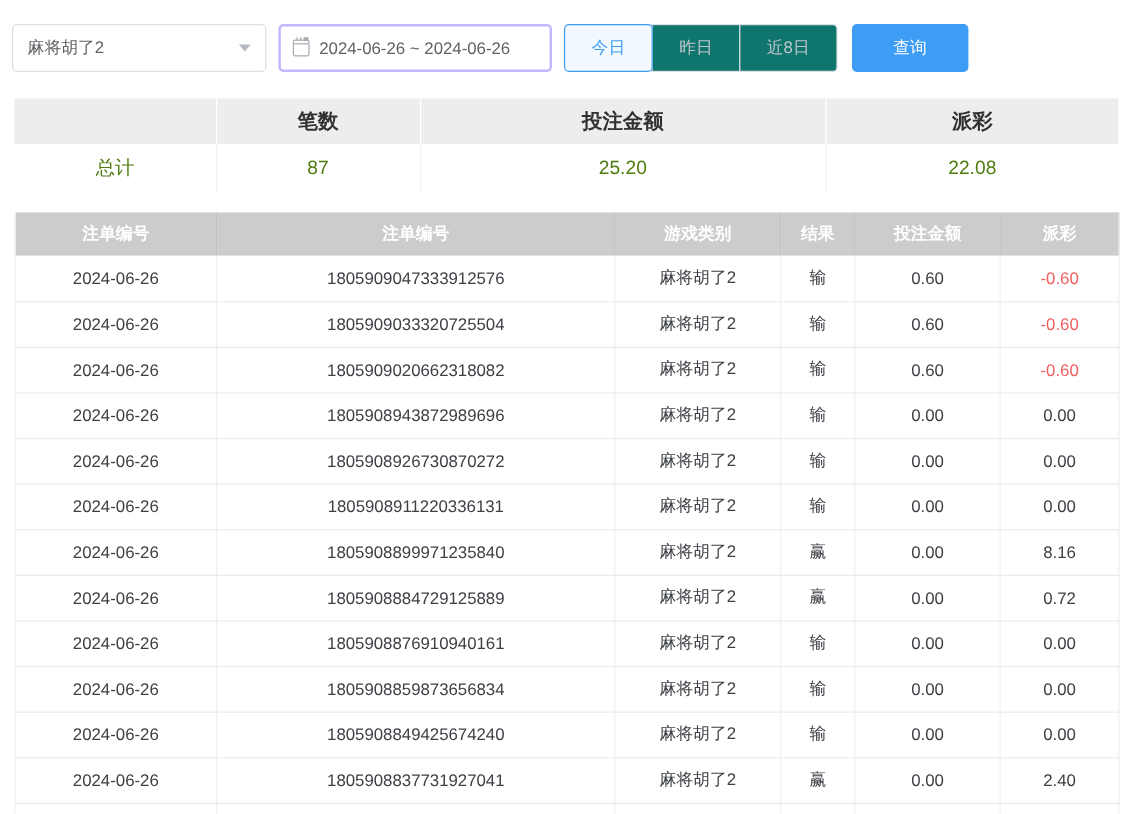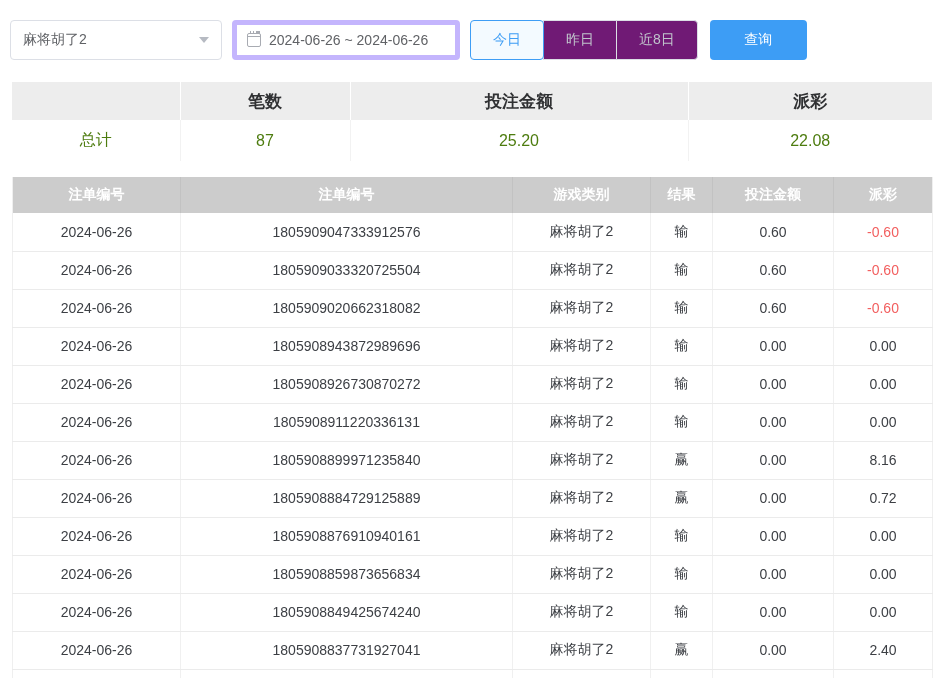--- a/index.html
+++ b/index.html
@@ -31,21 +31,21 @@
     background: #fff;
   }
   .caret {
     width: 0; height: 0;
     border-left: 5px solid transparent;
     border-right: 5px solid transparent;
     border-top: 6px solid #b6bac2;
   }
   .date-input {
     width: 228px; height: 40px;
-    border: 5px solid #c4b5fd;
+    border: 2px solid #c4b5fd;
     border-radius: 4px;
     display: flex; align-items: center;
     padding: 0 10px;
     margin-left: 10px;
     font-size: 14px; color: #606266;
     background: #fff;
   }
   .cal-icon {
     width: 14px; height: 14px;
     border: 1px solid #a8abb2;
@@ -64,21 +64,21 @@
     position: absolute; top: -3px; left: 2px;
     width: 2px; height: 3px;
     border-left: 1px solid #a8abb2;
     border-right: 1px solid #a8abb2;
     box-shadow: 6px 0 0 -0px #a8abb2;
   }
   .btn-group { display: flex; margin-left: 10px; }
   .qbtn {
     height: 40px;
     padding: 0 22px;
-    background: #701a75;
+    background: #0f766e;
     border: 1px solid #dcdfe6;
     font-size: 14px;
     color: #c0c4cc;
     cursor: pointer;
     margin-left: -1px;
     font-family: inherit;
   }
   .qbtn:first-child { margin-left: 0; border-radius: 4px 0 0 4px; }
   .qbtn:last-child { border-radius: 0 4px 4px 0; }
   .qbtn.active {

